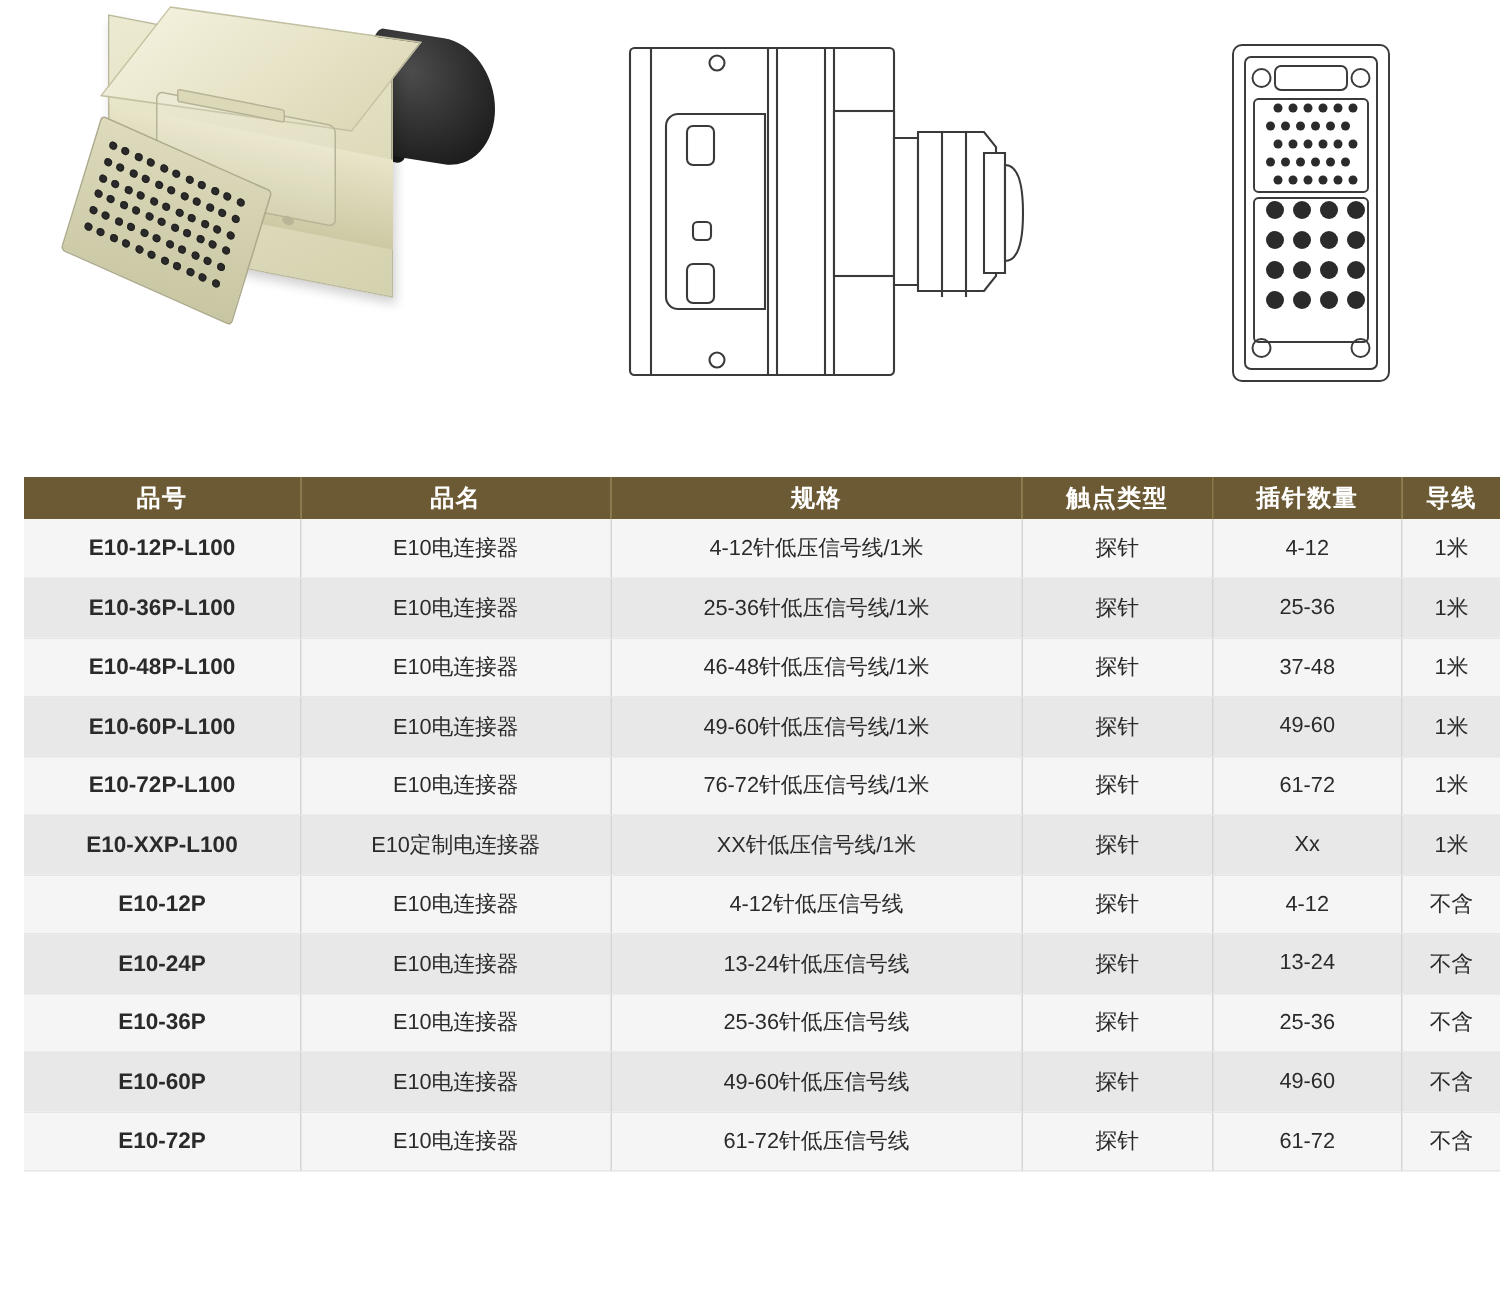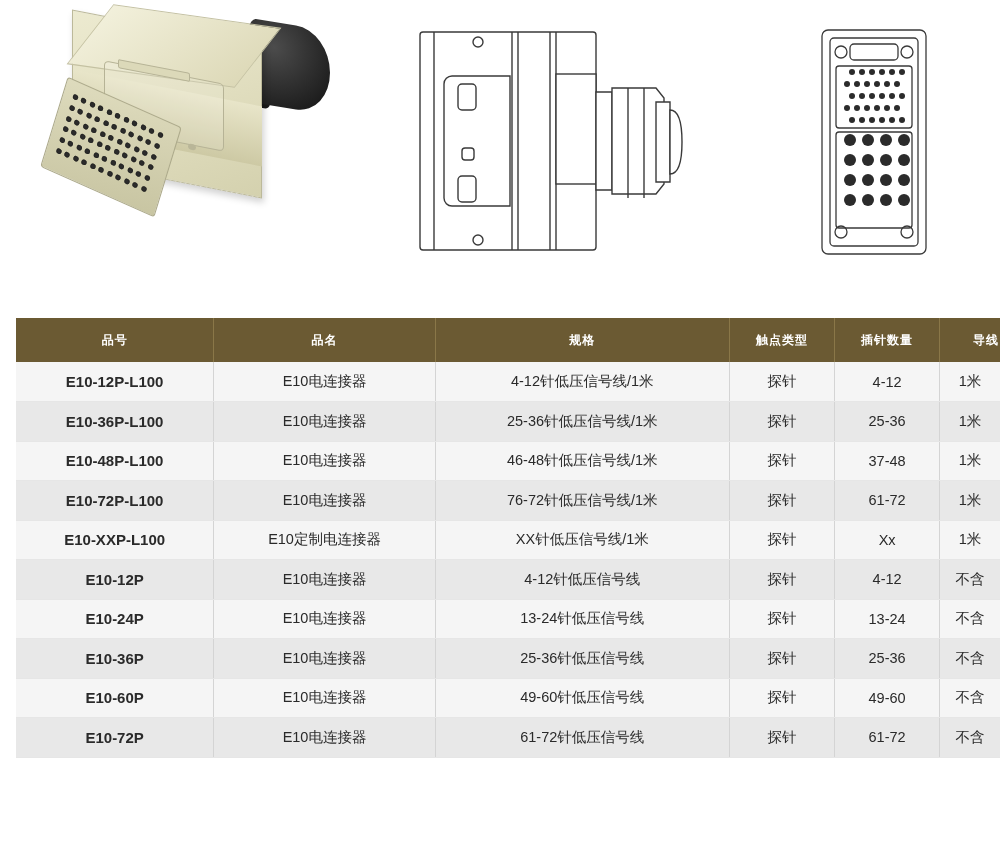--- a/index.html
+++ b/index.html
@@ -129,26 +129,26 @@
   table {
     width: 984px;
     margin: 18px 0 0 8px;
     border-collapse: collapse;
     font-size: 14.5px;
   }
   thead th {
     background: #6b5a33;
     color: #ffffff;
     font-weight: bold;
-    font-size: 12px;
-    height: 44px;
+    font-size: 16px;
+    height: 28px;
     border-right: 1px solid #8a7748;
     letter-spacing: 1px;
   }
-  thead th:last-child { border-right: none; text-align: right; }
+  thead th:last-child { border-right: none; }
   tbody td {
     height: 39.5px;
     text-align: center;
     border-right: 1px solid #d4d4d4;
     border-bottom: 1px solid #e6e6e6;
     color: #2a2a2a;
     white-space: nowrap;
   }
   tbody td:last-child { border-right: none; }
   tbody tr:nth-child(odd)  { background: #f5f5f5; }
@@ -368,20 +368,28 @@
         </tr>
         <tr>
           <td>E10-48P-L100</td>
           <td>E10电连接器</td>
           <td>46-48针低压信号线/1米</td>
           <td>探针</td>
           <td>37-48</td>
           <td>1米</td>
         </tr>
         <tr>
+          <td>E10-60P-L100</td>
+          <td>E10电连接器</td>
+          <td>49-60针低压信号线/1米</td>
+          <td>探针</td>
+          <td>49-60</td>
+          <td>1米</td>
+        </tr>
+        <tr>
           <td>E10-72P-L100</td>
           <td>E10电连接器</td>
           <td>76-72针低压信号线/1米</td>
           <td>探针</td>
           <td>61-72</td>
           <td>1米</td>
         </tr>
         <tr>
           <td>E10-XXP-L100</td>
           <td>E10定制电连接器</td>

